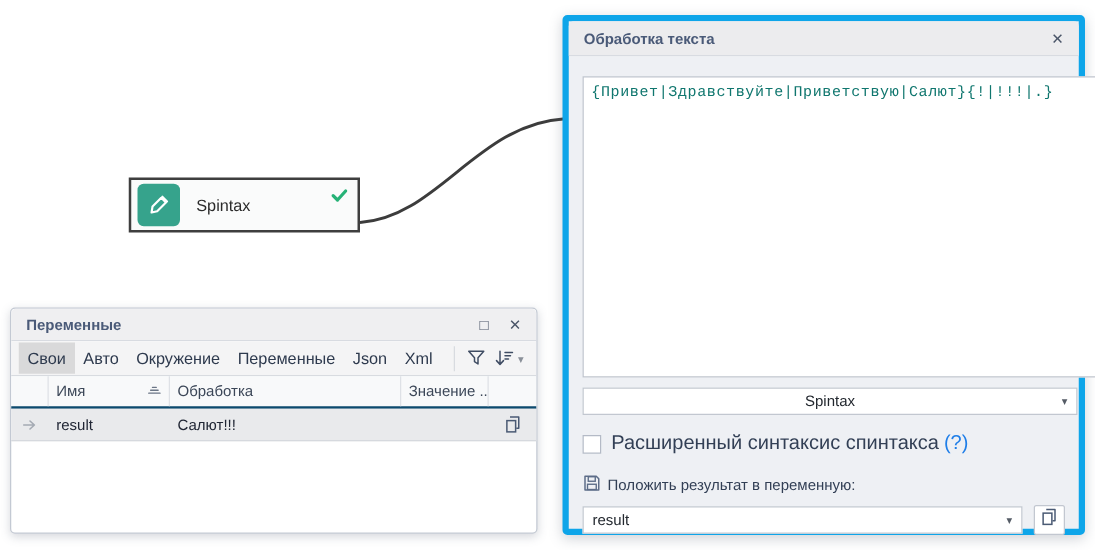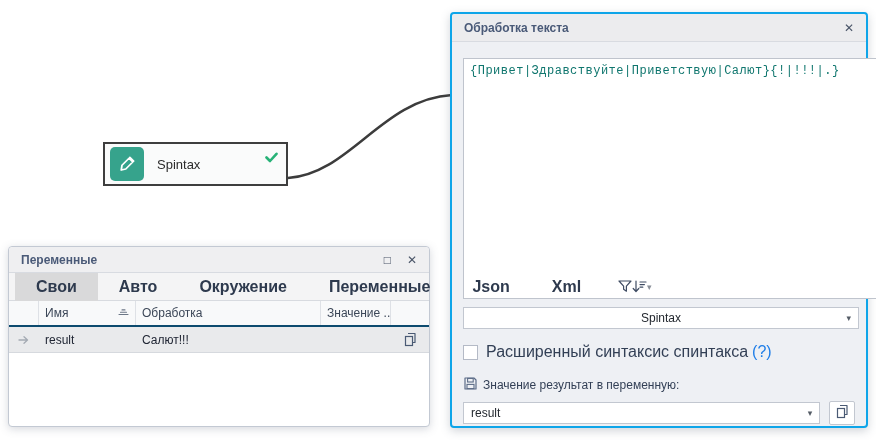--- a/index.html
+++ b/index.html
@@ -12,21 +12,21 @@
 
   
   .node { position:absolute; left:103px; top:142px; width:185px; height:44px;
           background:#fafbfb; border:2px solid #3e3e3e; display:flex; align-items:center; }
   .node-icon { width:34px; height:34px; margin-left:5px; background:#36a38c; border-radius:5px;
                display:flex; align-items:center; justify-content:center; }
   .node-label { margin-left:13px; font-size:13px; color:#2b2b2b; }
   .node-check { position:absolute; right:8px; top:5px; }
 
   
-  .win { position:absolute; background:#eef0f4; border:2px solid #0ea5e9;
+  .win { position:absolute; background:#eef0f4; border:5px solid #0ea5e9;
          box-shadow:0 3px 10px rgba(90,100,120,.28); border-radius:4px; }
   .win-titlebar { height:28px; background:#ececee; border-bottom:1px solid #d8dbe1;
                   display:flex; align-items:center; padding:0 12px; border-radius:4px 4px 0 0; }
   .win-title { font-size:12px; font-weight:bold; color:#4a5a78; flex:1; }
   .win-btn { font-size:12px; color:#4a5568; margin-left:16px; cursor:default; line-height:1; }
 
   
   .editor { left:450px; top:12px; width:418px; height:416px; }
   .editor-body { padding:16px 11px 0 11px; }
   .spintax-textarea { width:452px; height:241px; resize:none; border:1px solid #bfc4cd; background:#fff;
@@ -46,21 +46,21 @@
   .combo-result { width:362px; padding-left:7px; }
   .copy-btn { width:26px; height:24px; margin-left:9px; background:#fff; border:1px solid #c2c7d0;
               border-radius:2px; display:flex; align-items:center; justify-content:center; }
 
   
   .vars { left:8px; top:246px; width:422px; height:181px; background:#fff; border:1px solid #c3c9d3;
           box-shadow:0 2px 8px rgba(90,100,120,.25); }
   .vars .win-titlebar { background:#efeff1; height:26px; }
   .tabbar { height:28px; background:#f4f4f5; border-bottom:1px solid #d8dbe0;
             display:flex; align-items:center; padding:0 4px 0 6px; }
-  .tab { font-size:16px; color:#2e3a4e; padding:5px 21px; cursor:default;font-weight:bold; }
+  .tab { font-size:13px; color:#2e3a4e; padding:5px 7px; cursor:default; }
   .tab.active { background:#d9d9da; }
   .tabbar-sep { width:1px; height:20px; background:#d8dbe0; margin:0 6px 0 10px; }
   .tool-btn { width:26px; height:24px; display:flex; align-items:center; justify-content:center; }
   .tabbar-more { margin-left:auto; font-size:9px; color:#8a9099; padding-right:6px; }
 
   .grid-head { display:grid; grid-template-columns:30px 97px 185px 70px 38px; height:26px;
                background:#f8f9fa; border-bottom:2px solid #0c4a6e; }
   .grid-head .hcell { display:flex; align-items:center; font-size:12px; color:#3c4758;
                       padding:0 6px; border-right:1px solid #dee1e6; overflow:hidden; white-space:nowrap; }
   .grid-head .hcell:last-child { border-right:none; }
@@ -114,21 +114,21 @@
       </div>
 
       <div class="save-row">
         <span>
           <svg width="15" height="15" viewBox="0 0 15 15">
             <path d="M2,2 h9 l2,2 v9 h-11 z" fill="none" stroke="#5d6d88" stroke-width="1.2" stroke-linejoin="round"></path>
             <rect x="4.6" y="2.4" width="5.6" height="3.6" fill="none" stroke="#5d6d88" stroke-width="1.1"></rect>
             <rect x="4" y="8.4" width="7" height="4.2" fill="none" stroke="#5d6d88" stroke-width="1.1"></rect>
           </svg>
         </span>
-        <span class="lbl">Значение результат в переменную:</span>
+        <span class="lbl">Положить результат в переменную:</span>
       </div>
 
       <div class="result-row">
         <div class="combo combo-result">
           <span>result</span>
           <span class="arrow">▾</span>
         </div>
         <div class="copy-btn">
           <span>
             <svg width="15" height="15" viewBox="0 0 15 15">

